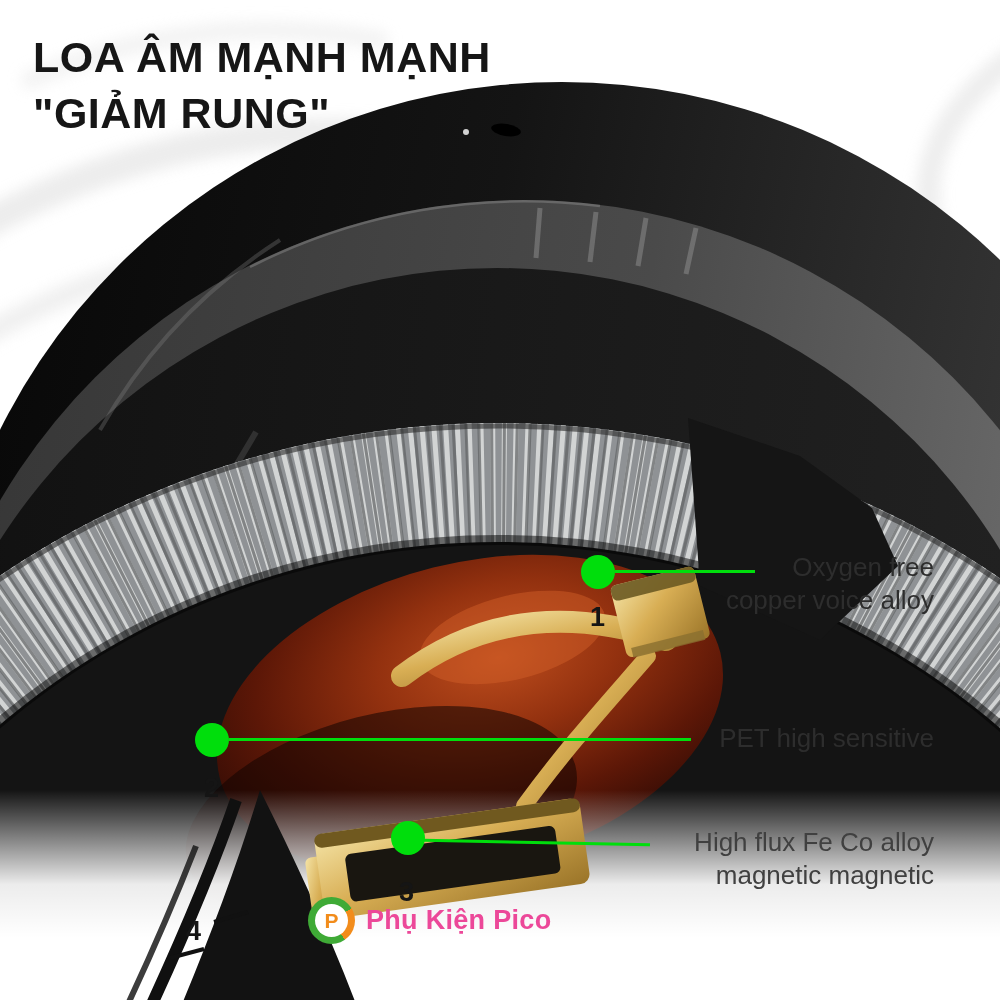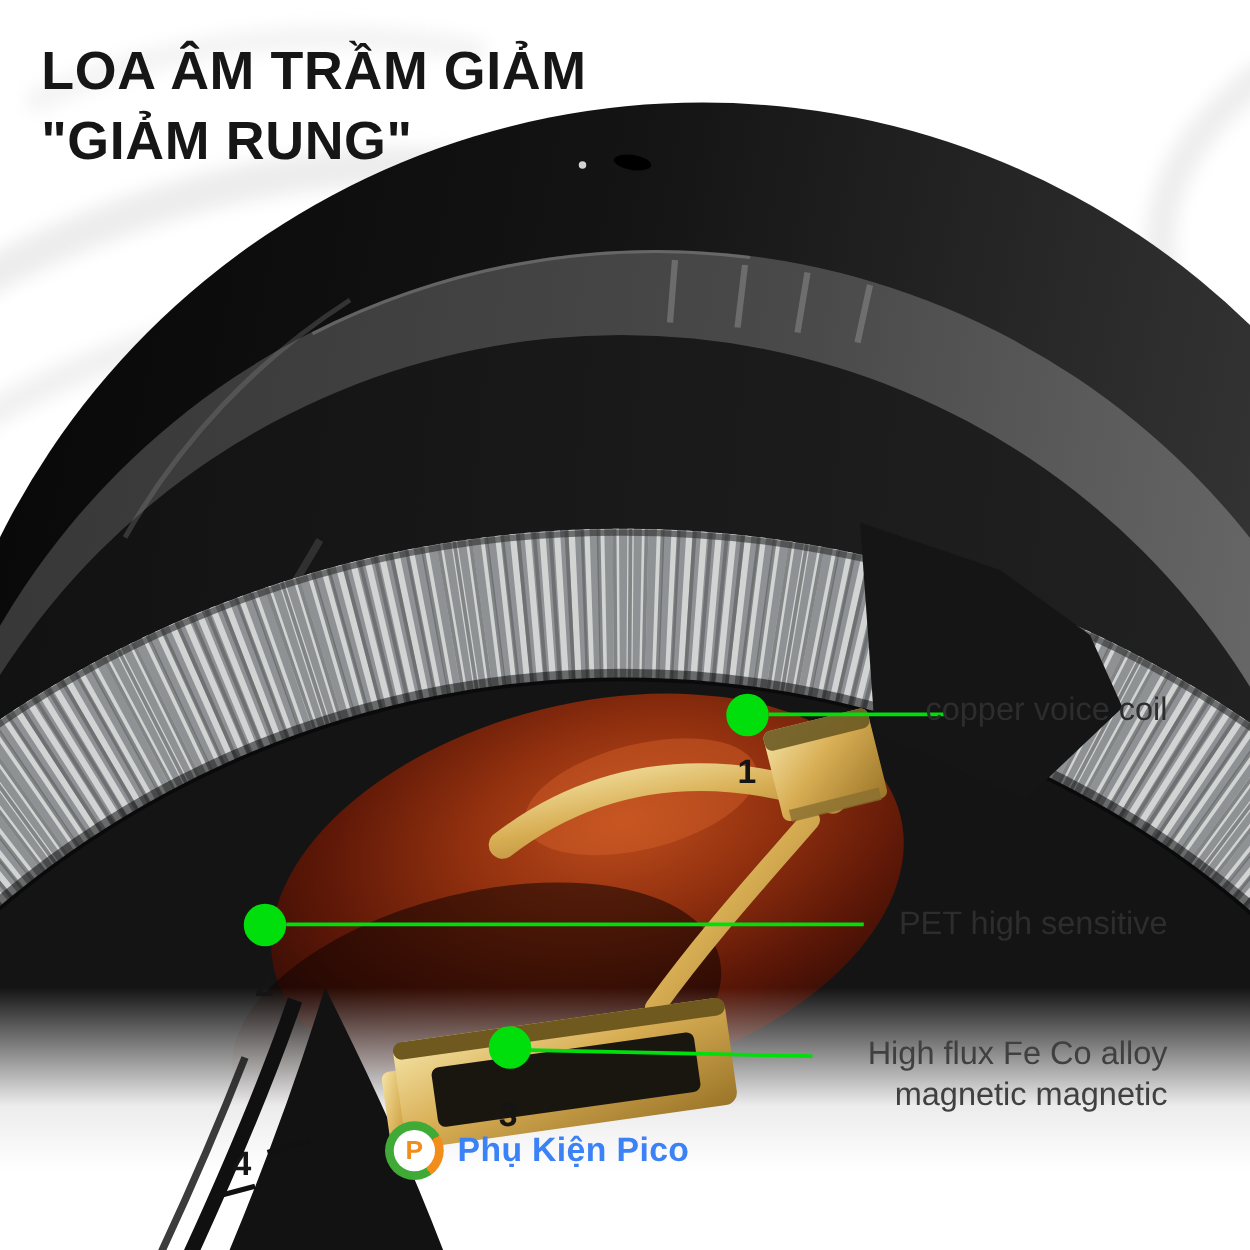--- a/index.html
+++ b/index.html
@@ -155,28 +155,29 @@
 
     <g transform="rotate(-8 450 858)">
       <rect x="306" y="838" width="26" height="70" rx="6" fill="url(#goldGrad)"></rect>
       <rect x="318" y="816" width="268" height="86" rx="10" fill="url(#goldGrad)"></rect>
       <rect x="318" y="816" width="268" height="14" rx="7" fill="#70591f"></rect>
       <rect x="346" y="840" width="212" height="48" rx="6" fill="#191610"></rect>
     </g>
   </svg>
 
   <div class="title" style="color: rgb(22, 22, 22);">
-    <div>LOA ÂM TRẦM GIẢM</div>
+    <div>LOA ÂM MẠNH MẠNH</div>
     <div>"GIẢM RUNG"</div>
   </div>
 
   <div class="dot dot1" style="background: rgb(0, 222, 12);"></div>
   <div class="leader leader1" style="background: rgb(0, 222, 12);"></div>
   <div class="callout co1" style="color: rgb(45, 45, 45);">
-    <span>copper voice coil</span>
+    <span>Oxygen free</span>
+    <span>copper voice alloy</span>
   </div>
   <div class="pnum n1">1</div>
 
   <div class="dot dot2" style="background: rgb(0, 222, 12);"></div>
   <div class="leader leader2" style="background: rgb(0, 222, 12);"></div>
   <div class="callout co2" style="color: rgb(45, 45, 45); text-align: right;">
     <span>PET high sensitive</span>
   </div>
   <div class="pnum n2">2</div>
 
@@ -187,16 +188,16 @@
     <span>magnetic magnetic</span>
   </div>
   <div class="pnum n3">3</div>
 
   <div class="pnum n4">4</div>
 
   <div class="logo">
     <div class="logo-icon">
       <span class="logo-p">P</span>
     </div>
-    <div class="logo-text" style="color: #3b82f6;">Phụ Kiện Pico</div>
+    <div class="logo-text" style="color: #ec4899;">Phụ Kiện Pico</div>
   </div>
 
 </div>
 
 </body></html>

